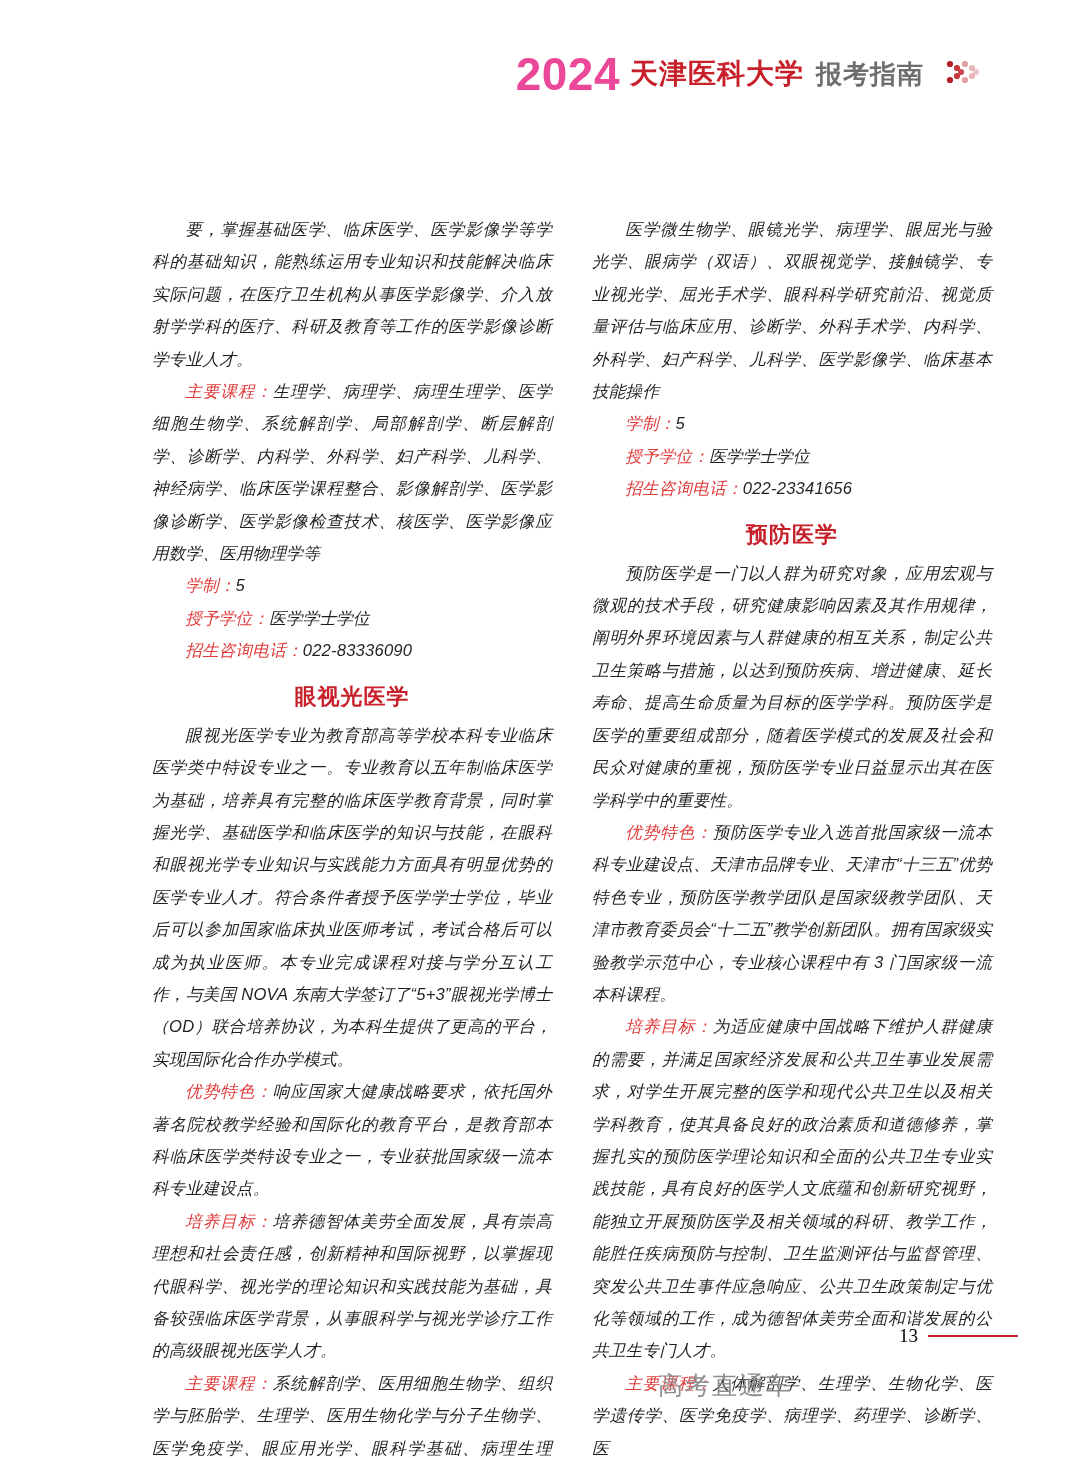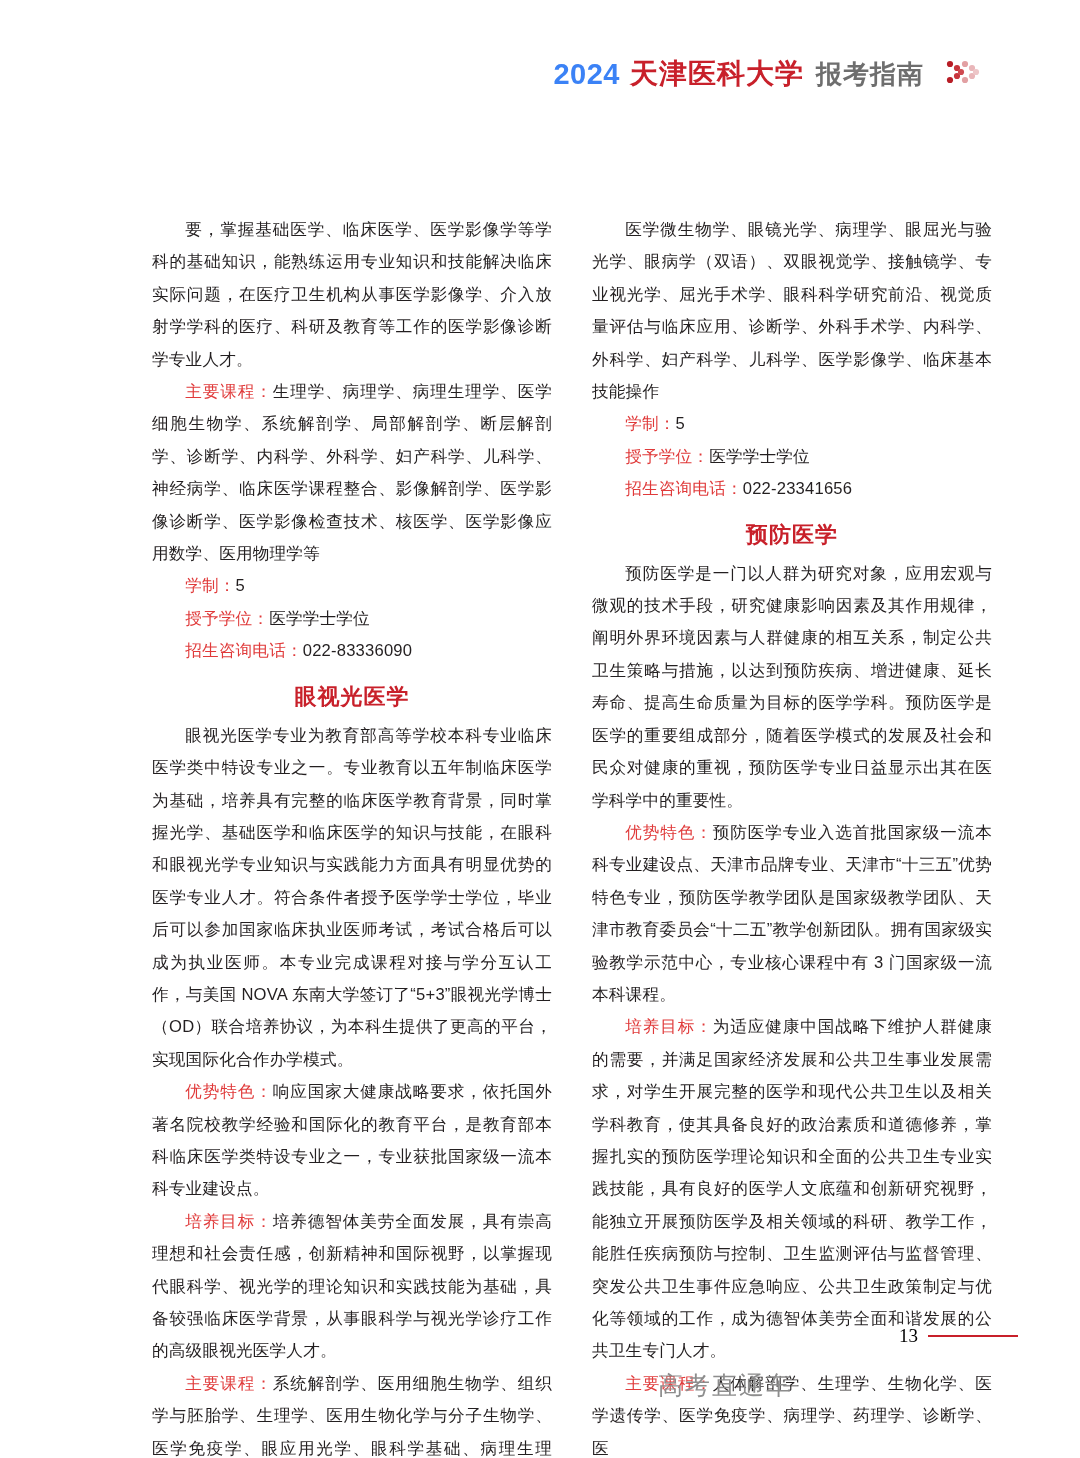--- a/index.html
+++ b/index.html
@@ -20,23 +20,23 @@
   .page-header {
     position: absolute;
     top: 52px;
     right: 100px;
     display: flex;
     align-items: center;
     gap: 10px;
     height: 44px;
   }
   .hdr-year {
-    font-size: 29px;
+    font-size: 46px;
     font-weight: bold;
-    color: #3b82f6;
+    color: #ec4899;
     letter-spacing: 0.5px;
     line-height: 1;
     text-align: center;
   }
   .hdr-univ {
     font-size: 28px;
     font-weight: bold;
     color: #c8202a;
     letter-spacing: 1px;
     line-height: 1;
@@ -68,20 +68,21 @@
   }
 
   p.body {
     margin: 0;
     font-size: 16.6px;
     line-height: 32.4px;
     text-align: justify;
     text-justify: inter-ideograph;
     color: #231f20;
     letter-spacing: 0.2px;
+    font-style: italic;
   }
   p.body.indent { text-indent: 2em; }
 
   .label {
     color: #e03a3a;
   }
 
   h2.major {
     margin: 10px 0 4px 0;
     font-size: 22px;

